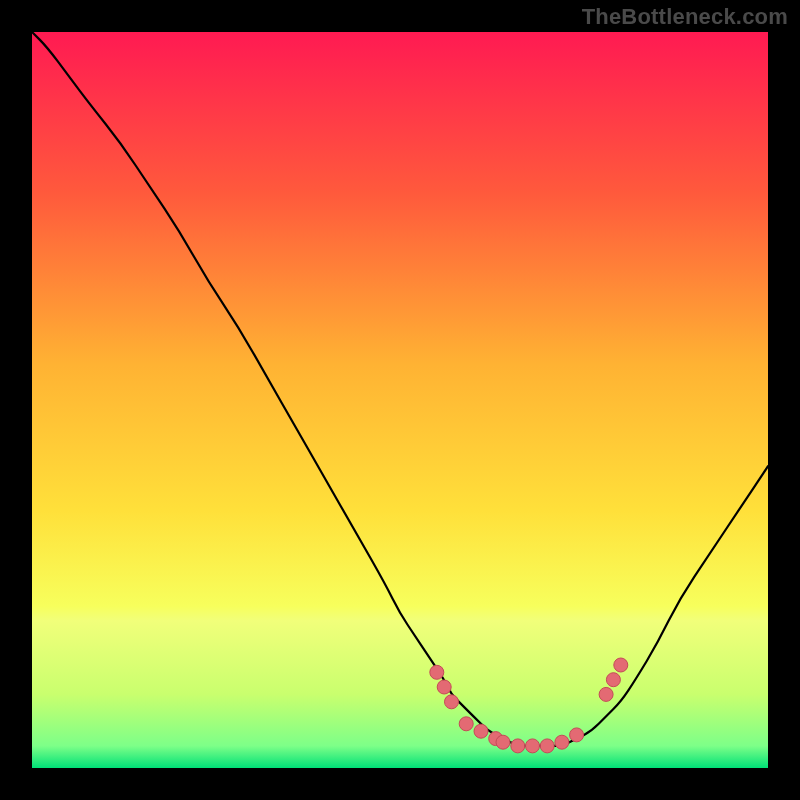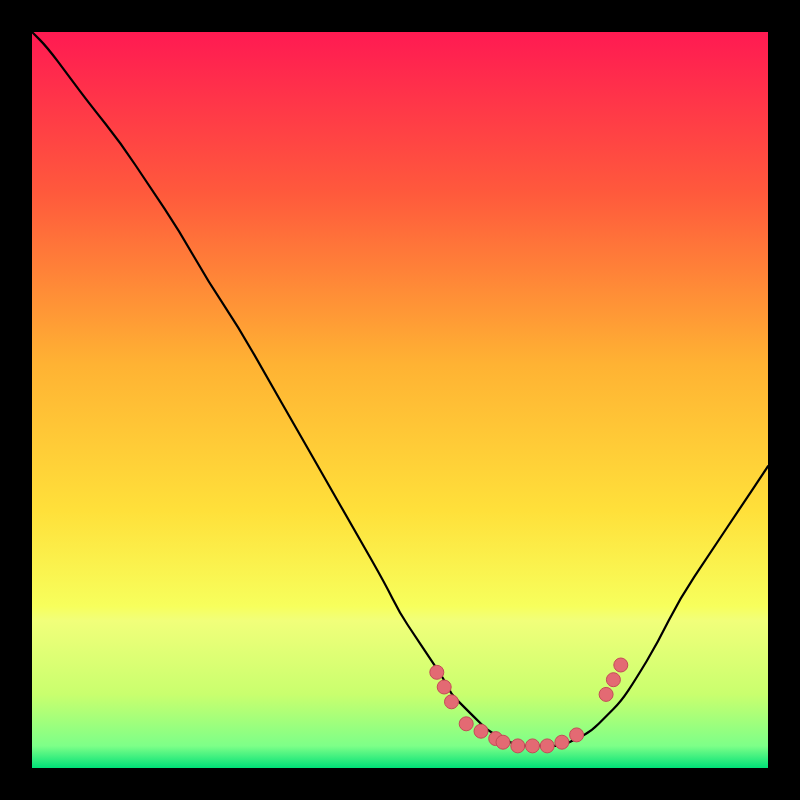--- a/index.html
+++ b/index.html
@@ -37,20 +37,21 @@
   svg {
     display: block;
     width: 100%;
     height: 100%;
   }
 </style>
 </head>
 <body>
 
 <div class="frame">
+  <div class="watermark">TheBottleneck.com</div>
 
   <div class="plot-area">
     <svg viewBox="0 0 736 736" preserveAspectRatio="none">
       <defs>
         <linearGradient id="bg-grad" x1="0" y1="0" x2="0" y2="1">
           <stop offset="0%" stop-color="#ff1a52"></stop>
           <stop offset="22%" stop-color="#ff5a3c"></stop>
           <stop offset="45%" stop-color="#ffb233"></stop>
           <stop offset="65%" stop-color="#ffe03a"></stop>
           <stop offset="78%" stop-color="#f7ff5c"></stop>

